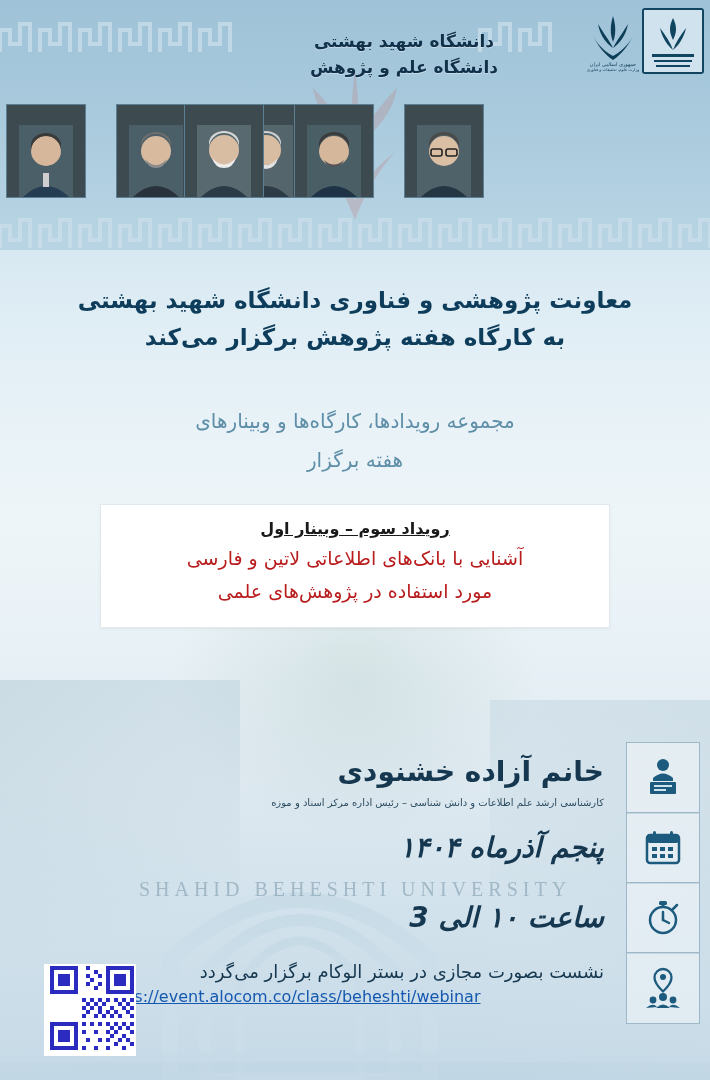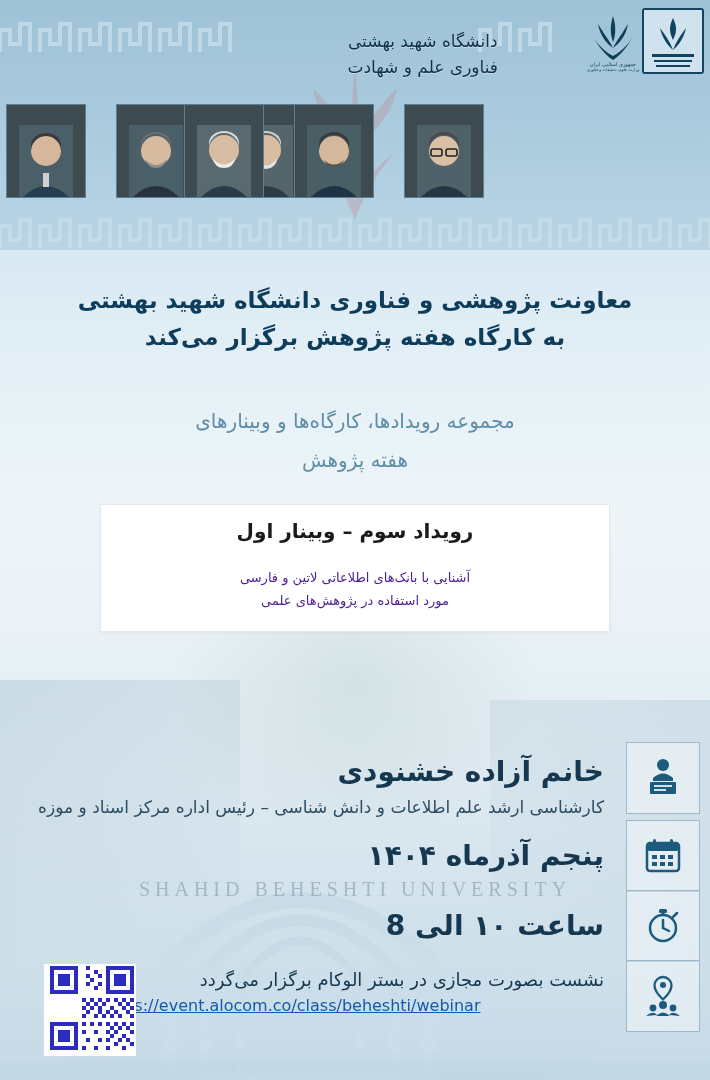--- a/index.html
+++ b/index.html
@@ -112,21 +112,21 @@
     height: 190px;
     opacity: .45;
     pointer-events: none;
   }
   .header-title {
     position: absolute;
     top: 28px;
     right: 212px;
     text-align: center;
     color: #11304a;
-    font-weight: normal;
+    font-weight: bold;
     line-height: 1.55;
     font-size: 17px;
     text-shadow: 0 1px 0 rgba(255,255,255,.35);
   }
   .header-title .l2 { display: block; }
 
   .logo-emblem {
     position: absolute;
     top: 10px;
     right: 68px;
@@ -209,26 +209,27 @@
     right: 100px;
     background: #ffffff;
     border: 1px solid #e2e9ee;
     padding: 14px 18px 18px;
     text-align: center;
     box-shadow: 0 1px 3px rgba(0,0,0,.05);
   }
   .event-box .eb-head {
     color: #1a1a1a;
     font-weight: bold;
-    font-size: 20px;
-    margin-bottom: 24px;
+    font-size: 16px;
+    margin-bottom: 4px;
+    text-decoration: underline;
   }
   .event-box .eb-line {
-    color: #4c1d95;
-    font-size: 13px;
+    color: #b91c1c;
+    font-size: 19px;
     line-height: 1.75;
   }
 
   
   .details {
     position: absolute;
     top: 742px;
     left: 18px;
     right: 10px;
   }
@@ -252,26 +253,26 @@
     justify-content: center;
   }
   .d-main {
     font-size: 28px;
     font-weight: bold;
     color: #15374f;
     padding-top: 12px;
     line-height: 1.3;
   }
   .d-sub {
-    font-size: 17px;
+    font-size: 10px;
     color: #2d4d62;
     margin-top: 6px;
     line-height: 1.4;
   }
-  .detail-row.tight .d-main { padding-top: 18px; }
+  .detail-row.tight .d-main { padding-top: 18px; font-style: italic; }
   .detail-row.platform .d-main {
     font-size: 18px;
     font-weight: normal;
     padding-top: 8px;
   }
   .link {
     display: block;
     direction: ltr;
     text-align: center;
     color: #1558b0;
@@ -390,21 +391,21 @@
           <path d="M44,14 C42,26 35,34 29,38 C33,30 38,24 44,14 Z"></path>
           <path d="M8,24 C12,32 18,40 29,46 C40,40 46,32 50,24 C44,36 38,44 29,50 C20,44 14,36 8,24 Z"></path>
         </g>
         <text x="29" y="56" font-size="5" text-anchor="middle" fill="#0d3e57" font-family="DejaVu Sans, sans-serif">جمهوری اسلامی ایران</text>
         <text x="29" y="61" font-size="4" text-anchor="middle" fill="#0d3e57" font-family="DejaVu Sans, sans-serif">وزارت علوم، تحقیقات و فناوری</text>
       </svg>
     </div>
 
     <div class="header-title">
       <span class="l1">دانشگاه شهید بهشتی</span>
-      <span class="l2">فناوری علم و شهادت</span>
+      <span class="l2">دانشگاه علم و پژوهش</span>
     </div>
 
     <div class="portraits">
       <div class="portrait p1">
         <svg class="face" viewBox="0 0 54 72">
           <rect x="0" y="0" width="54" height="72" fill="#4b5f68"></rect>
           <circle cx="27" cy="26" r="15" fill="#d6b79b"></circle>
           <path d="M12,26 a15,15 0 0,1 30,0 l0,-6 a15,12 0 0,0 -30,0 Z" fill="#3a3a3a"></path>
           <path d="M4,72 q23,-22 46,0 Z" fill="#253d52"></path>
           <rect x="24" y="48" width="6" height="14" fill="#cfcfcf"></rect>
@@ -459,21 +460,21 @@
     </div>
   </div>
 
   <div class="main-title">
     <div>معاونت پژوهشی و فناوری دانشگاه شهید بهشتی</div>
     <div>به کارگاه هفته پژوهش برگزار می‌کند</div>
   </div>
 
   <div class="subtitle">
     <div>مجموعه رویدادها، کارگاه‌ها و وبینارهای</div>
-    <div>هفته پژوهش</div>
+    <div>هفته برگزار</div>
   </div>
 
   <div class="event-box">
     <div class="eb-head">رویداد سوم – وبینار اول</div>
     <div class="eb-line">آشنایی با بانک‌های اطلاعاتی لاتین و فارسی</div>
     <div class="eb-line">مورد استفاده در پژوهش‌های علمی</div>
   </div>
 
   <div class="details">
 
@@ -515,21 +516,21 @@
       <div class="detail-icon">
         <svg class="ic" width="42" height="42" viewBox="0 0 42 42">
           <circle cx="21" cy="23" r="13" fill="none" stroke="#1d5b7e" stroke-width="2.5"></circle>
           <rect x="17" y="4" width="8" height="4" rx="1.5" fill="#1d5b7e"></rect>
           <rect x="19.5" y="7" width="3" height="4" fill="#1d5b7e"></rect>
           <path d="M31,12 l4,-4" stroke="#1d5b7e" stroke-width="2.5" stroke-linecap="round"></path>
           <path d="M21,23 L21,15" stroke="#1d5b7e" stroke-width="2.5" stroke-linecap="round"></path>
           <path d="M21,23 L27,26" stroke="#1d5b7e" stroke-width="2.5" stroke-linecap="round"></path>
         </svg>
       </div>
-      <div class="d-main">ساعت ۱۰ الی 8</div>
+      <div class="d-main">ساعت ۱۰ الی 3</div>
     </div>
 
     <div class="detail-row platform">
       <div class="detail-icon">
         <svg class="ic" width="42" height="44" viewBox="0 0 42 44">
           <path d="M21,3 a8.5,8.5 0 0,1 8.5,8.5 c0,6 -8.5,14 -8.5,14 c0,0 -8.5,-8 -8.5,-14 A8.5,8.5 0 0,1 21,3 Z" fill="none" stroke="#1d5b7e" stroke-width="2.3"></path>
           <circle cx="21" cy="11" r="3" fill="#1d5b7e"></circle>
           <circle cx="21" cy="31" r="4" fill="#1d5b7e"></circle>
           <circle cx="11" cy="34" r="3.4" fill="#1d5b7e"></circle>
           <circle cx="31" cy="34" r="3.4" fill="#1d5b7e"></circle>

